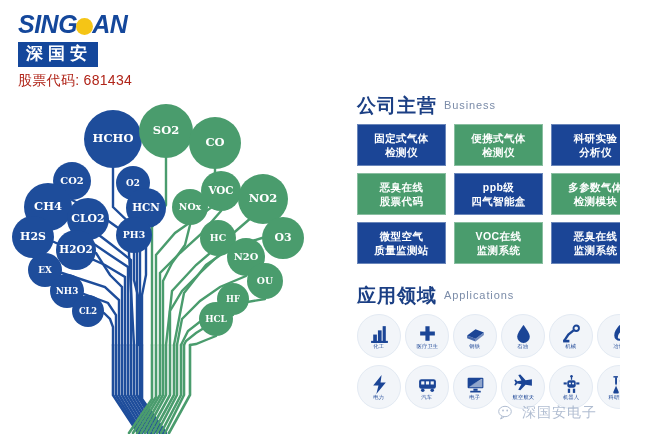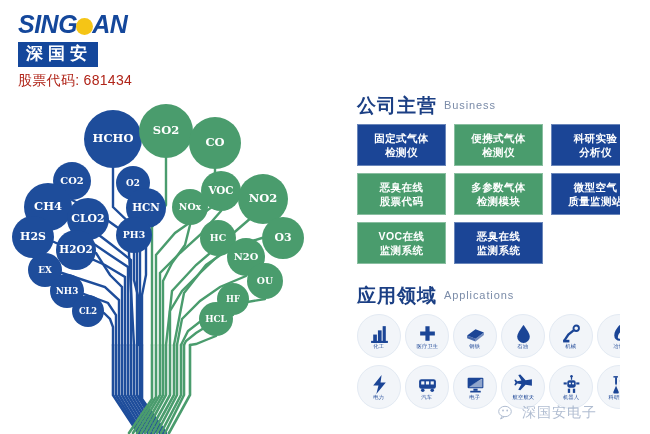--- a/index.html
+++ b/index.html
@@ -240,20 +240,24 @@
           <span>检测仪</span>
         </div>
         <div class="biz-box blue">
           <span>科研实验</span>
           <span>分析仪</span>
         </div>
         <div class="biz-box green">
           <span>恶臭在线</span>
           <span>股票代码</span>
         </div>
+        <div class="biz-box blue">
+          <span>ppb级</span>
+          <span>四气智能盒</span>
+        </div>
         <div class="biz-box green">
           <span>多参数气体</span>
           <span>检测模块</span>
         </div>
         <div class="biz-box blue">
           <span>微型空气</span>
           <span>质量监测站</span>
         </div>
         <div class="biz-box green">
           <span>VOC在线</span>

